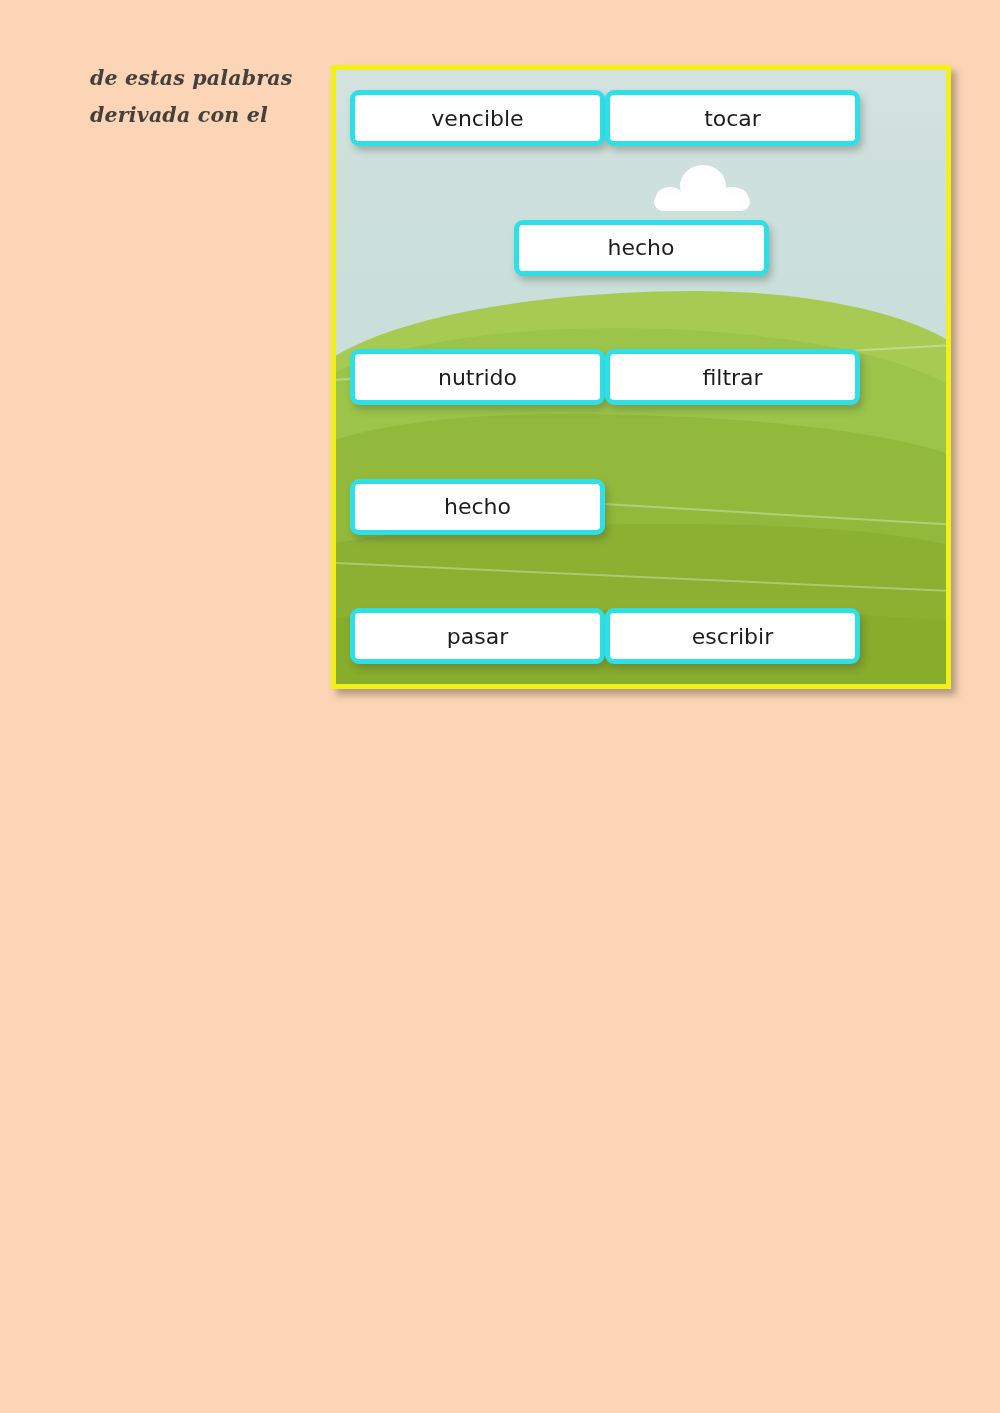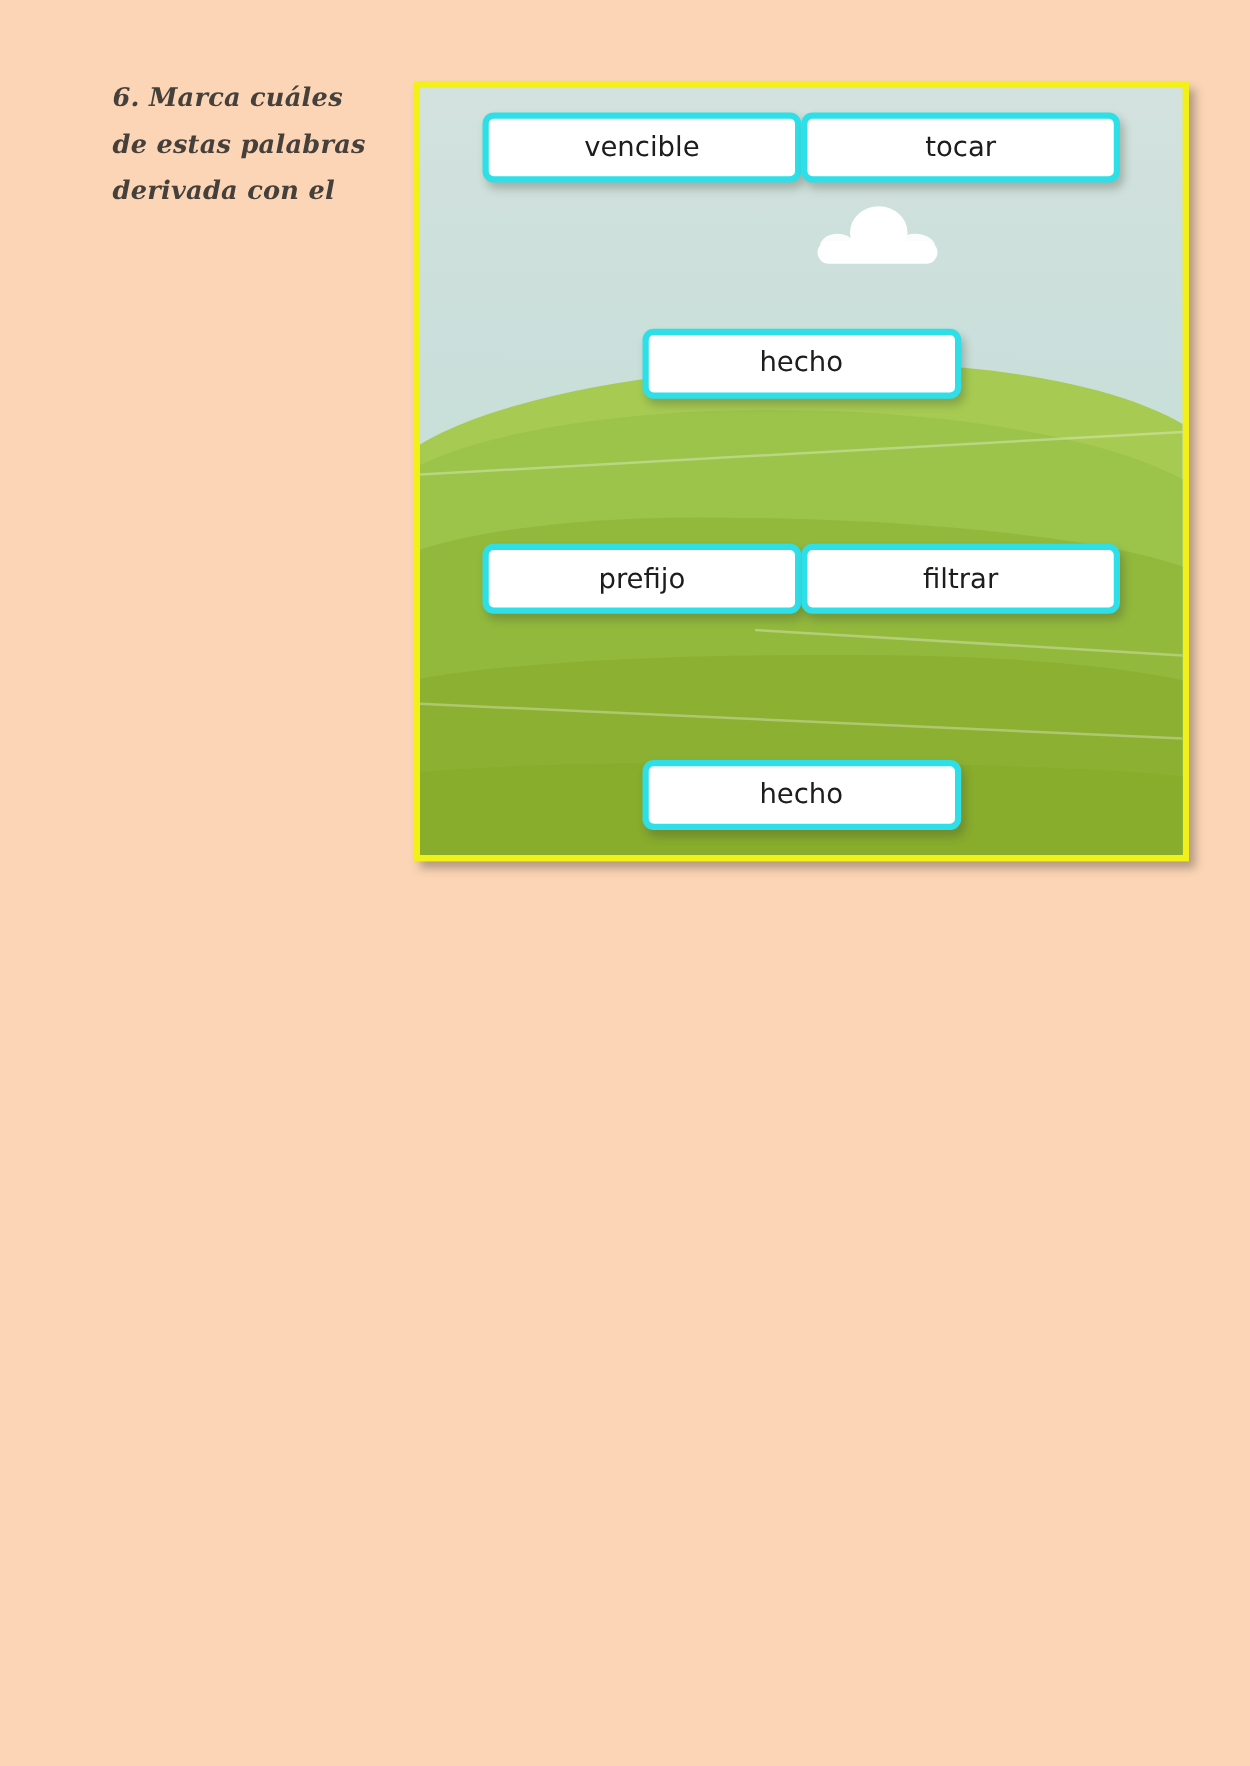--- a/index.html
+++ b/index.html
@@ -139,21 +139,21 @@
     position: absolute;
     inset: 0;
     padding: 20px 14px;
     box-sizing: border-box;
     display: flex;
     flex-direction: column;
     justify-content: space-between;
   }
   .card-row {
     display: flex;
-    justify-content: center;
+    justify-content: flex-start;
     align-items: center;
   }
   .card-row.center { justify-content: center; }
 
   .word-card {
     background: #ffffff;
     border: 5px solid #2fdfe8;
     border-radius: 9px;
     height: 56px;
     width: 255px;
@@ -168,21 +168,20 @@
     cursor: pointer;
     user-select: none;
   }
 </style>
 </head>
 <body>
 
 <section class="exercise" id="exercise-6">
 
   <div class="prompt" id="prompt-6">
-    <span class="prompt-line">6. Marca cuáles</span>
     <span class="prompt-line">de estas palabras</span>
     <span class="prompt-line">derivada con el</span>
   </div>
 
   <div class="panel-wrap" id="panel-6">
     <div class="panel-border">
       <div class="scene">
         <div class="sky"></div>
         <div class="hill hill-far"></div>
         <div class="hill hill-mid"></div>
@@ -202,25 +201,29 @@
 
       <div class="cards">
         <div class="card-row">
           <div class="word-card">vencible</div>
           <div class="word-card">tocar</div>
         </div>
         <div class="card-row center">
           <div class="word-card">hecho</div>
         </div>
         <div class="card-row">
-          <div class="word-card">prefijo</div>
+          <div class="word-card">nutrido</div>
           <div class="word-card">filtrar</div>
         </div>
         <div class="card-row">
           <div class="word-card">hecho</div>
+        </div>
+        <div class="card-row">
+          <div class="word-card">pasar</div>
+          <div class="word-card">escribir</div>
         </div>
       </div>
     </div>
   </div>
 </section>
 
 <section class="exercise" id="exercise-7">
 
   
 

